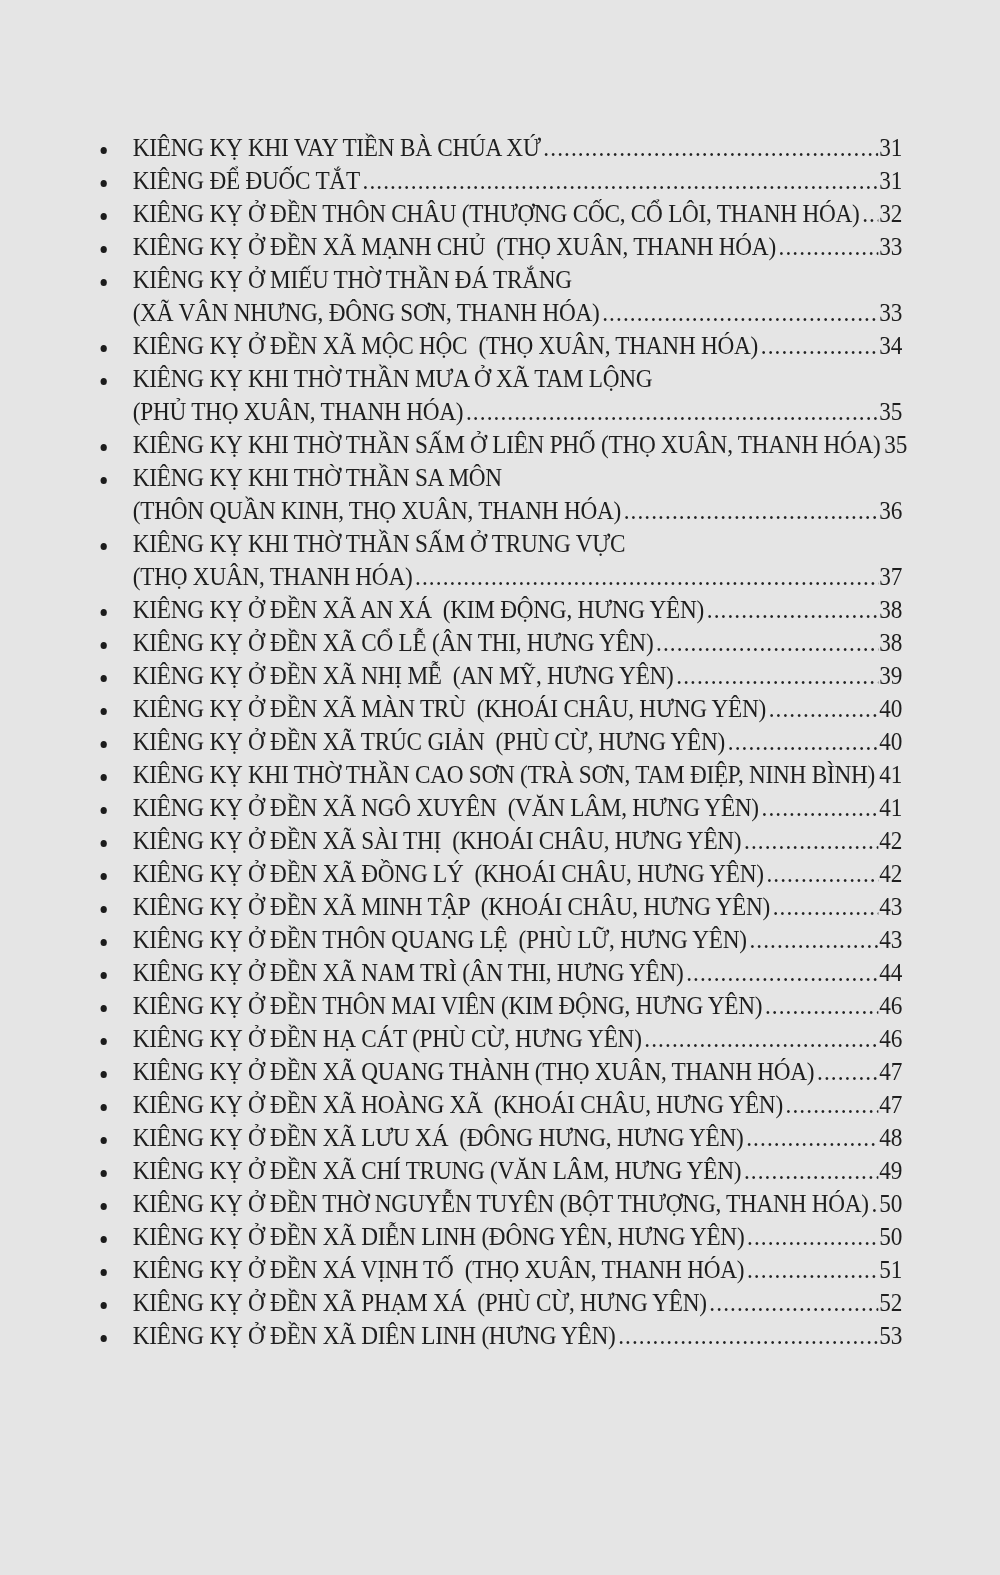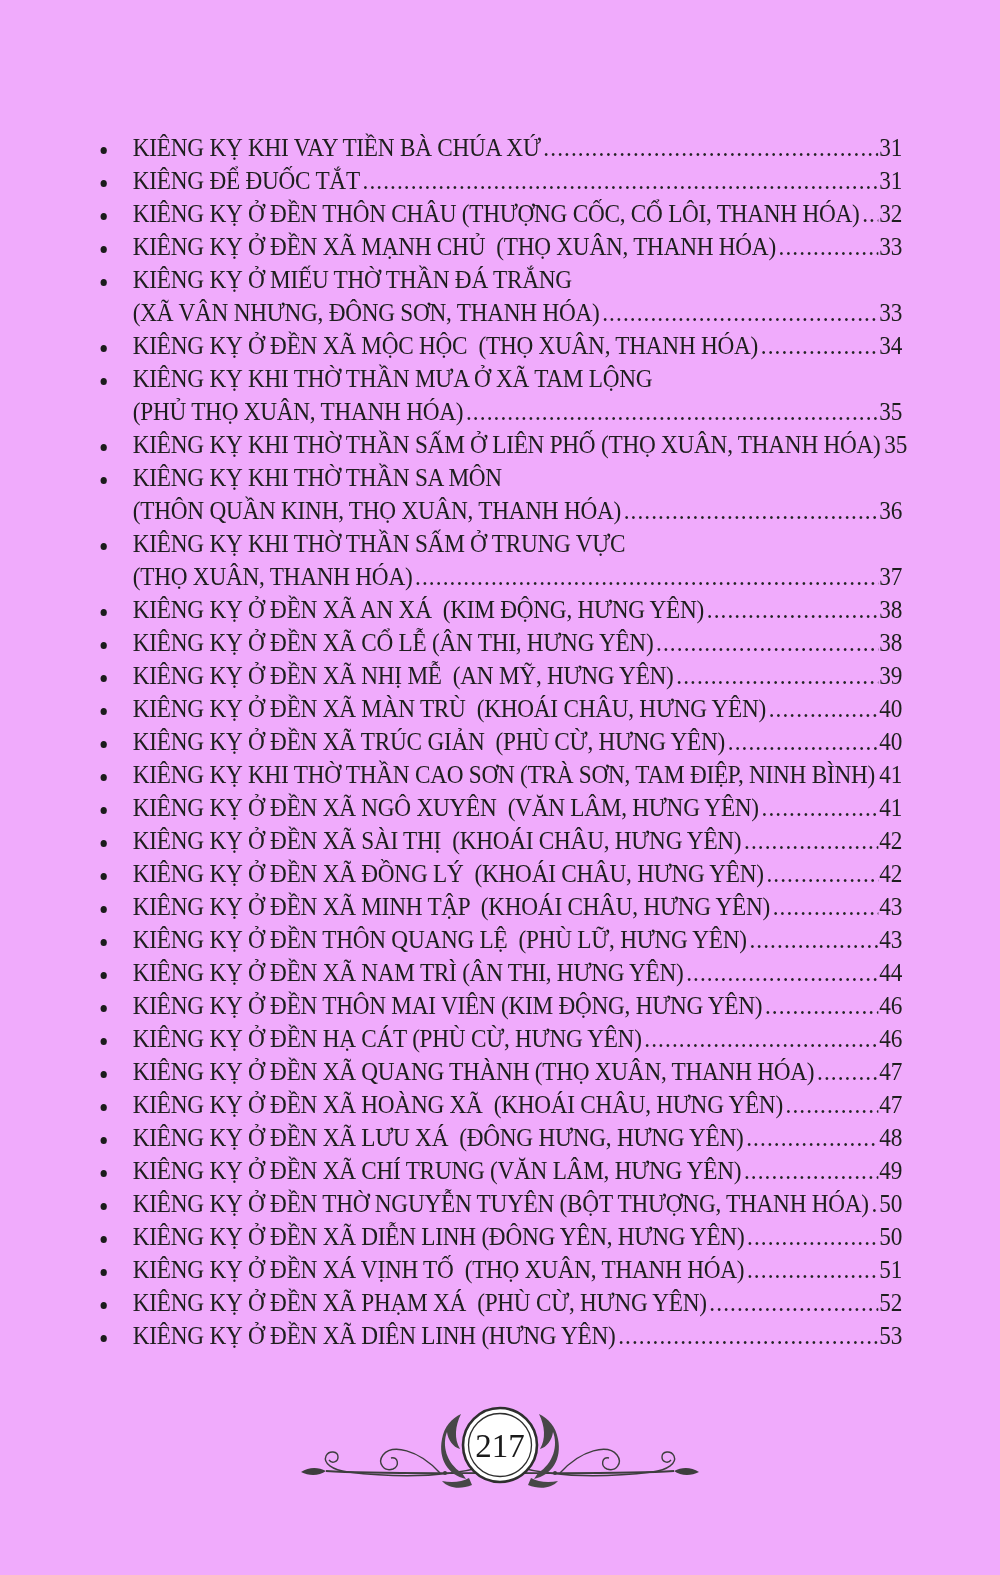--- a/index.html
+++ b/index.html
@@ -1,21 +1,21 @@
 <!DOCTYPE html>
 <html><head>
 <meta charset="utf-8">
 <style>
   html,body{margin:0;padding:0;}
   body{
     width:1000px;height:1575px;position:relative;overflow:hidden;
     background:#fefefe;color:#1e1e1e;
     font-family:"Liberation Serif","DejaVu Serif",serif;
   }
-  .scan-page{position:absolute;inset:0;background:#f0abfc;}
+  .scan-page{position:absolute;inset:0;background:#e5e5e5;}
   .toc-list{
     position:absolute;left:97px;top:131px;width:900px;
     transform:scaleX(0.895);transform-origin:left top;
     font-size:26px;line-height:33px;
   }
   .toc-entry{display:flex;align-items:flex-start;}
   .bullet{width:40px;flex-shrink:0;}
   .bullet::before{
     content:"";display:block;width:7px;height:7px;border-radius:50%;
     background:#1c1c1c;margin:16px 0 0 4px;
@@ -443,32 +443,14 @@
         <div class="entry-line line-first">
           <span class="entry-text t1">KIÊNG KỴ Ở ĐỀN XÃ DIÊN LINH (HƯNG YÊN)</span>
           <span class="leader"></span>
           <span class="page-num p1">53</span>
         </div>
 
       </div>
     </div>
   </div>
 
-  <div class="footer-ornament">
-    <svg viewBox="0 0 420 124" width="420" height="124">
-      <g id="ornL" stroke="#3d3d3d" fill="none">
-        <path d="M200,86 C160,86 80,87 36,84" stroke-width="1.8"></path>
-        <path d="M196,79 C150,92 100,90 58,85" stroke-width="1.4"></path>
-        <path d="M58,85 C42,83 33,76 36,69 C39,63 48,64 48,70 C48,75 42,77 39,73" stroke-width="1.4"></path>
-        <path d="M36,84 C28,80 19,80 11,85 C19,89 29,89 36,84 Z" fill="#3d3d3d" stroke="none"></path>
-        <path d="M150,86 C128,62 102,57 93,68 C87,76 94,85 103,82 C110,79 108,69 101,71" stroke-width="1.4"></path>
-        <circle cx="155" cy="86" r="2" fill="#3d3d3d" stroke="none"></circle>
-        <path d="M176,92 C158,88 148,72 152,52 C154,40 162,31 171,27 C165,39 164,52 170,62 C163,60 158,53 157,45 C152,58 156,76 172,86 Z" fill="#474747" stroke="none"></path>
-        <path d="M182,98 C170,103 158,101 152,94 C162,96 172,95 179,91 Z" fill="#474747" stroke="none"></path>
-      </g>
-      <use href="#ornL" transform="translate(420,0) scale(-1,1)"></use>
-      <circle cx="210" cy="58" r="37" fill="#fff" stroke="#2e2e2e" stroke-width="2.6"></circle>
-      <circle cx="210" cy="58" r="31.5" fill="none" stroke="#2e2e2e" stroke-width="1.3"></circle>
-      <text class="orn-num" x="210" y="70" text-anchor="middle" font-size="33" fill="#1a1a1a">217</text>
-    </svg>
-  </div>
 
 </div>
 
 </body></html>

